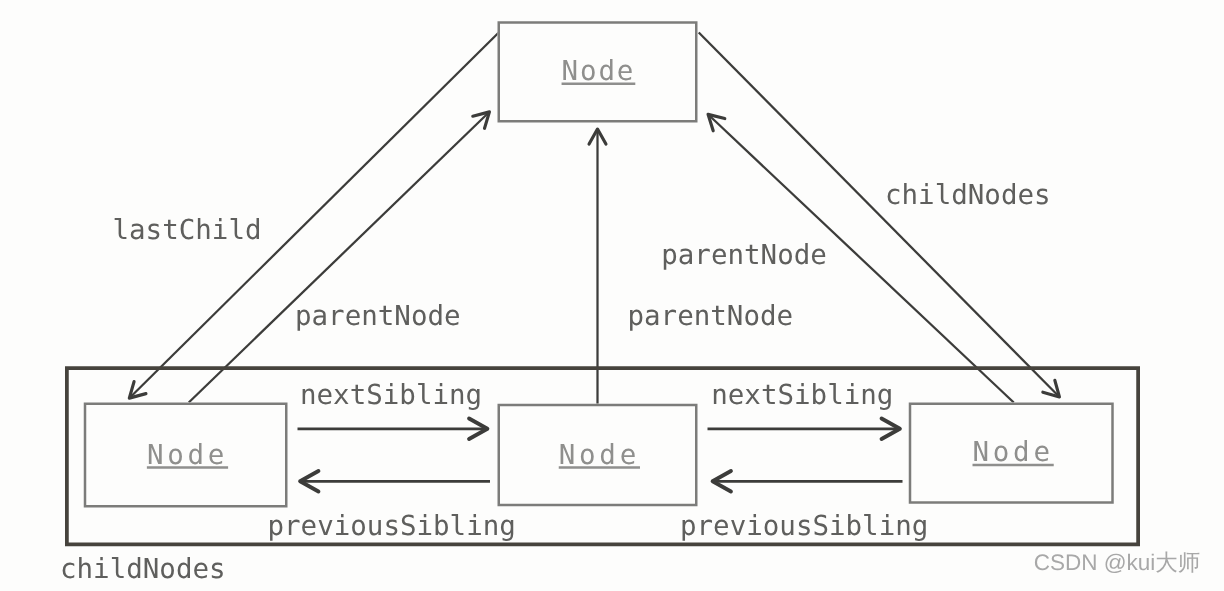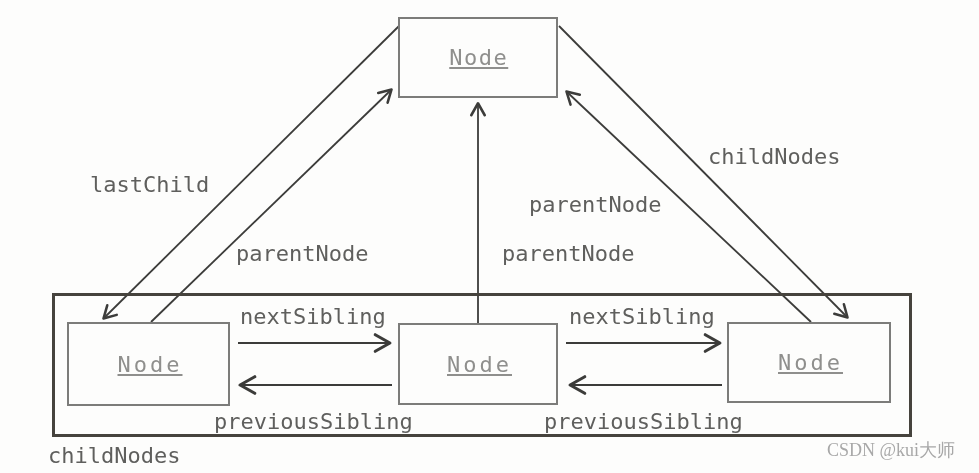--- a/index.html
+++ b/index.html
@@ -57,21 +57,21 @@
     position:absolute;
     color:var(--label-text);
     font-size:22px;
     line-height:1;
     white-space:nowrap;
   }
   .watermark{
     position:absolute;
     left:827px;top:441px;
     color:var(--watermark-text);
-    font-family:Liberation Serif, serif;
+    font-family:Liberation Sans, sans-serif;
     font-size:18px;
     line-height:1.1;
     white-space:nowrap;
   }
 </style>
 </head>
 <body>
 
 <div class="stage">
 

